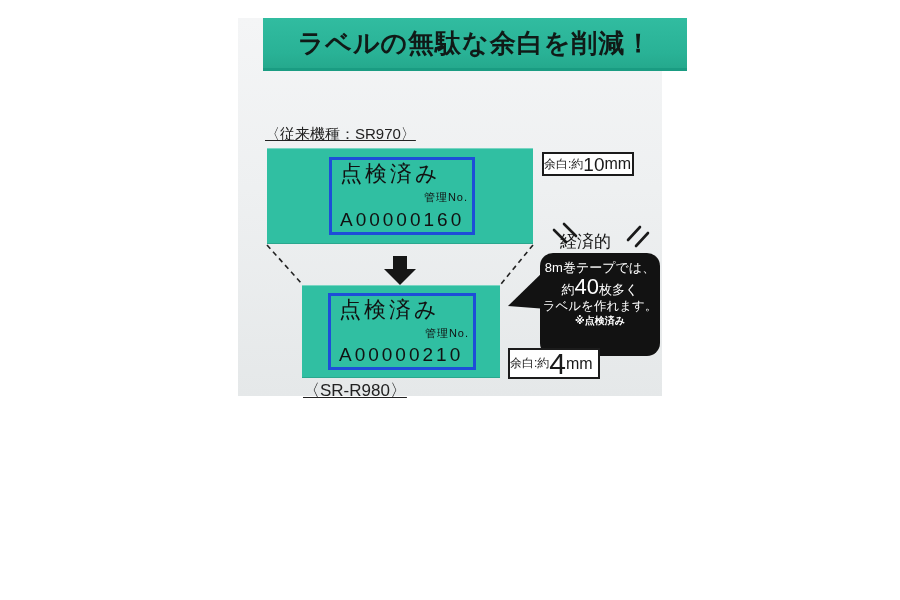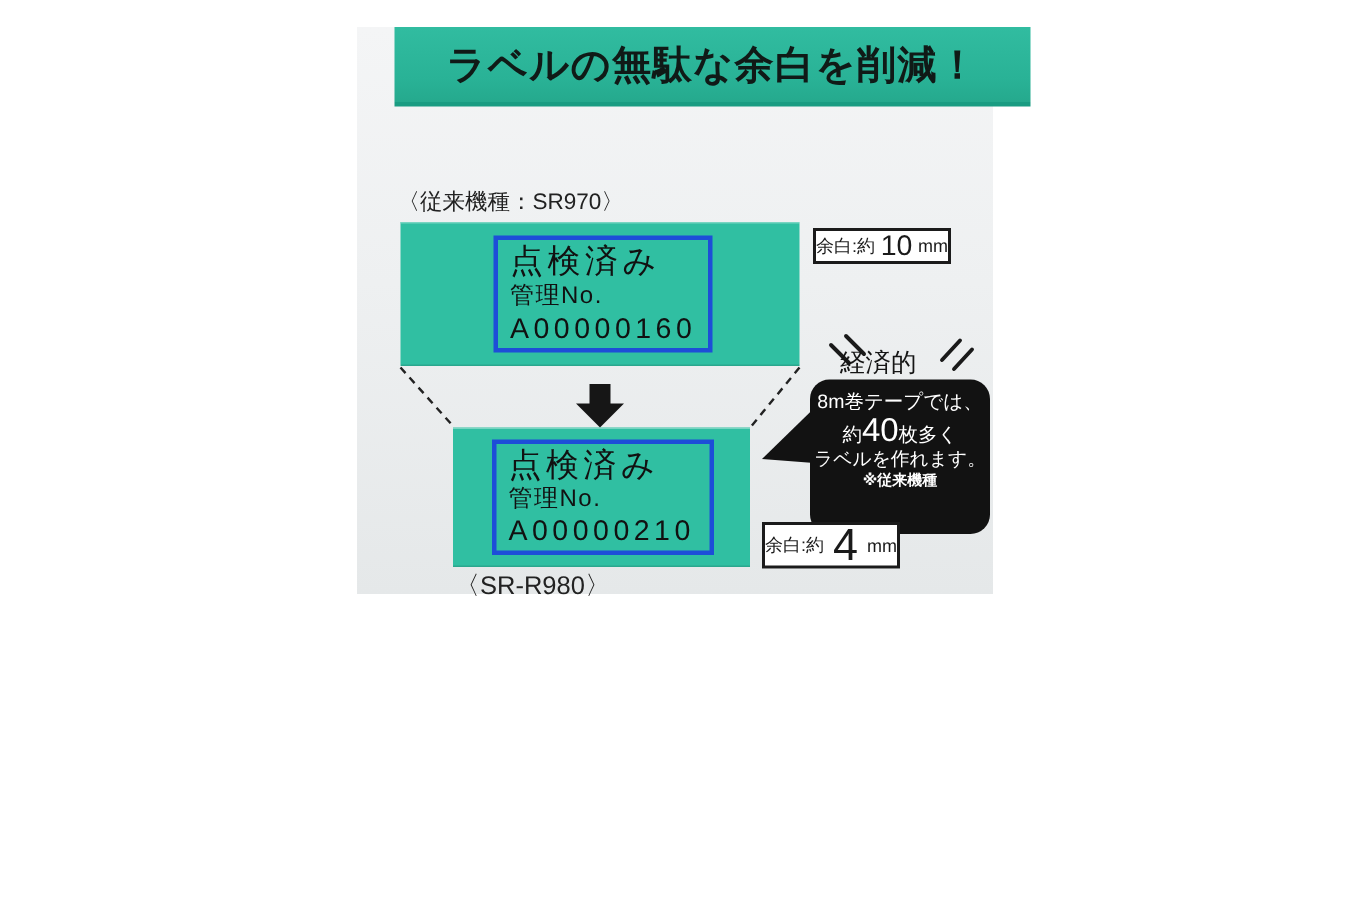--- a/index.html
+++ b/index.html
@@ -8,46 +8,46 @@
 
   .panel { position:absolute; left:238px; top:18px; width:424px; height:378px;
     background:linear-gradient(180deg,#f4f5f6 0%,#eef0f1 45%,#e5e8e9 100%); }
 
   .banner { position:absolute; left:0; top:0; width:424px; height:53px;
     background:linear-gradient(180deg,#31bca0 0%,#29b296 70%,#25a98d 100%);
     border-bottom:3px solid #1a9c82;
     display:flex; align-items:center; justify-content:center;margin-left:25px; }
   .banner-title { font-size:26px; font-weight:700; color:#101a17; letter-spacing:1px; }
 
-  .caption { position:absolute; font-size:15px; color:#222; white-space:nowrap; }
+  .caption { position:absolute; font-size:15px; color:#222; white-space:nowrap;text-decoration:underline; }
   .caption-old { left:27px; top:107px; }
   .caption-new { left:65px; top:361px; font-size:17px; }
 
   .tape { position:absolute; background:#30bfa2;
     box-shadow:inset 0 1px 0 rgba(255,255,255,.35), inset 0 -1px 0 rgba(0,0,0,.12); }
   .tape-old { left:29px; top:130px; width:266px; height:96px; }
   .tape-new { left:64px; top:267px; width:198px; height:93px; }
 
   .frame { position:absolute; border:3px solid #1d4ed8;
     display:flex; flex-direction:column; justify-content:space-between;
     padding:3px 4px 3px 8px; color:#111; }
   .frame-old { left:62px; top:9px; width:146px; height:78px; }
   .frame-new { left:26px; top:8px; width:148px; height:77px; }
   .tline1 { font-size:22px; font-weight:500; letter-spacing:3px; line-height:1; white-space:nowrap; }
-  .tline2 { font-size:16px; letter-spacing:1px; line-height:1; white-space:nowrap; }
+  .tline2 { font-size:11px; letter-spacing:1px; line-height:1; white-space:nowrap;text-align:right; }
   .tline3 { font-size:19px; letter-spacing:3px; line-height:1; white-space:nowrap; }
 
   .mbadge { position:absolute; background:#ffffff; border:2px solid #1b1b1b;
-    display:flex; align-items:center; justify-content:space-between; white-space:nowrap; }
+    display:flex; align-items:center; justify-content:flex-start; white-space:nowrap; }
   .mbadge-old { left:304px; top:134px; width:92px; height:24px; }
   .mbadge-new { left:270px; top:330px; width:92px; height:31px; }
   .m-small { font-size:12px; }
   .mbadge-old .m-big { font-size:19px; line-height:1; }
   .mbadge-new .m-big { font-size:30px; line-height:0.9; }
-  .m-unit { font-size:12px; }
+  .m-unit { font-size:16px; }
 
   .econ { position:absolute; left:322px; top:212px; width:80px; 
     font-size:17px; font-weight:400; color:#151515; white-space:nowrap; }
 
   .bubble { position:absolute; left:302px; top:235px; width:120px; height:103px;
     background:#121212; border-radius:13px; color:#fff; text-align:center;
     padding-top:7px; line-height:1.25; }
   .b1 { font-size:13px; white-space:nowrap; }
   .b2 { font-size:13px; white-space:nowrap; }
   .b2 .b-big { font-size:22px; line-height:1; }
@@ -104,21 +104,21 @@
   </div>
 
   <div class="caption caption-new">〈SR-R980〉</div>
 
   <div class="econ">経済的</div>
 
   <div class="bubble">
     <div class="b1">8m巻テープでは、</div>
     <div class="b2"><span>約</span><span class="b-big">40</span><span>枚多く</span></div>
     <div class="b3">ラベルを作れます。</div>
-    <div class="bnote">※従来機種</div>
+    <div class="bnote">※点検済み</div>
   </div>
 
   <div class="mbadge mbadge-new">
     <span class="m-small">余白:約</span>
       <span class="m-big">4</span>
       <span class="m-unit">mm</span>
   </div>
 
 </div>
 

